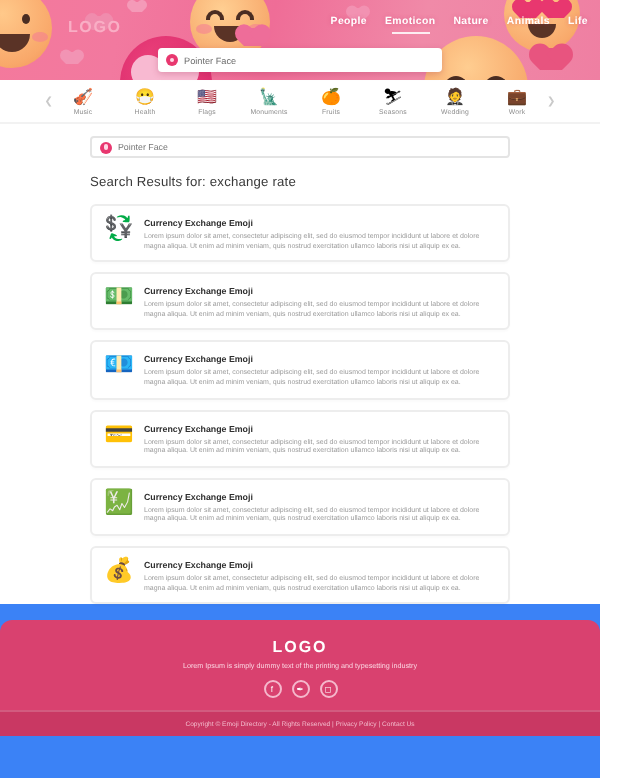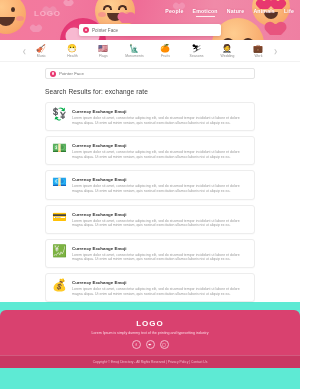--- a/index.html
+++ b/index.html
@@ -2,21 +2,21 @@
 <html><head>
 <meta charset="utf-8">
 <style>
   * { box-sizing: border-box; margin: 0; padding: 0; }
   html, body {
     width: 300px; height: 389px;
     font-family: "Liberation Sans", sans-serif;
     background: #ffffff;
     overflow: hidden;
   }
-  .page { width: 300px; height: 389px; position: relative; background:#5eead4; }
+  .page { width: 300px; height: 389px; position: relative; background:#3b82f6; }
 
   
   .hero {
     position: relative;
     height: 40px;
     background: linear-gradient(100deg,#f4799c 0%,#f2799f 20%,#ef6d97 45%,#f08aa8 70%,#ef7fa2 100%);
     overflow: hidden;
   }
   .hero-emoji { position:absolute; border-radius:50%; }
   .he1 { left:-14px; top:-6px; width:40px; height:40px;

